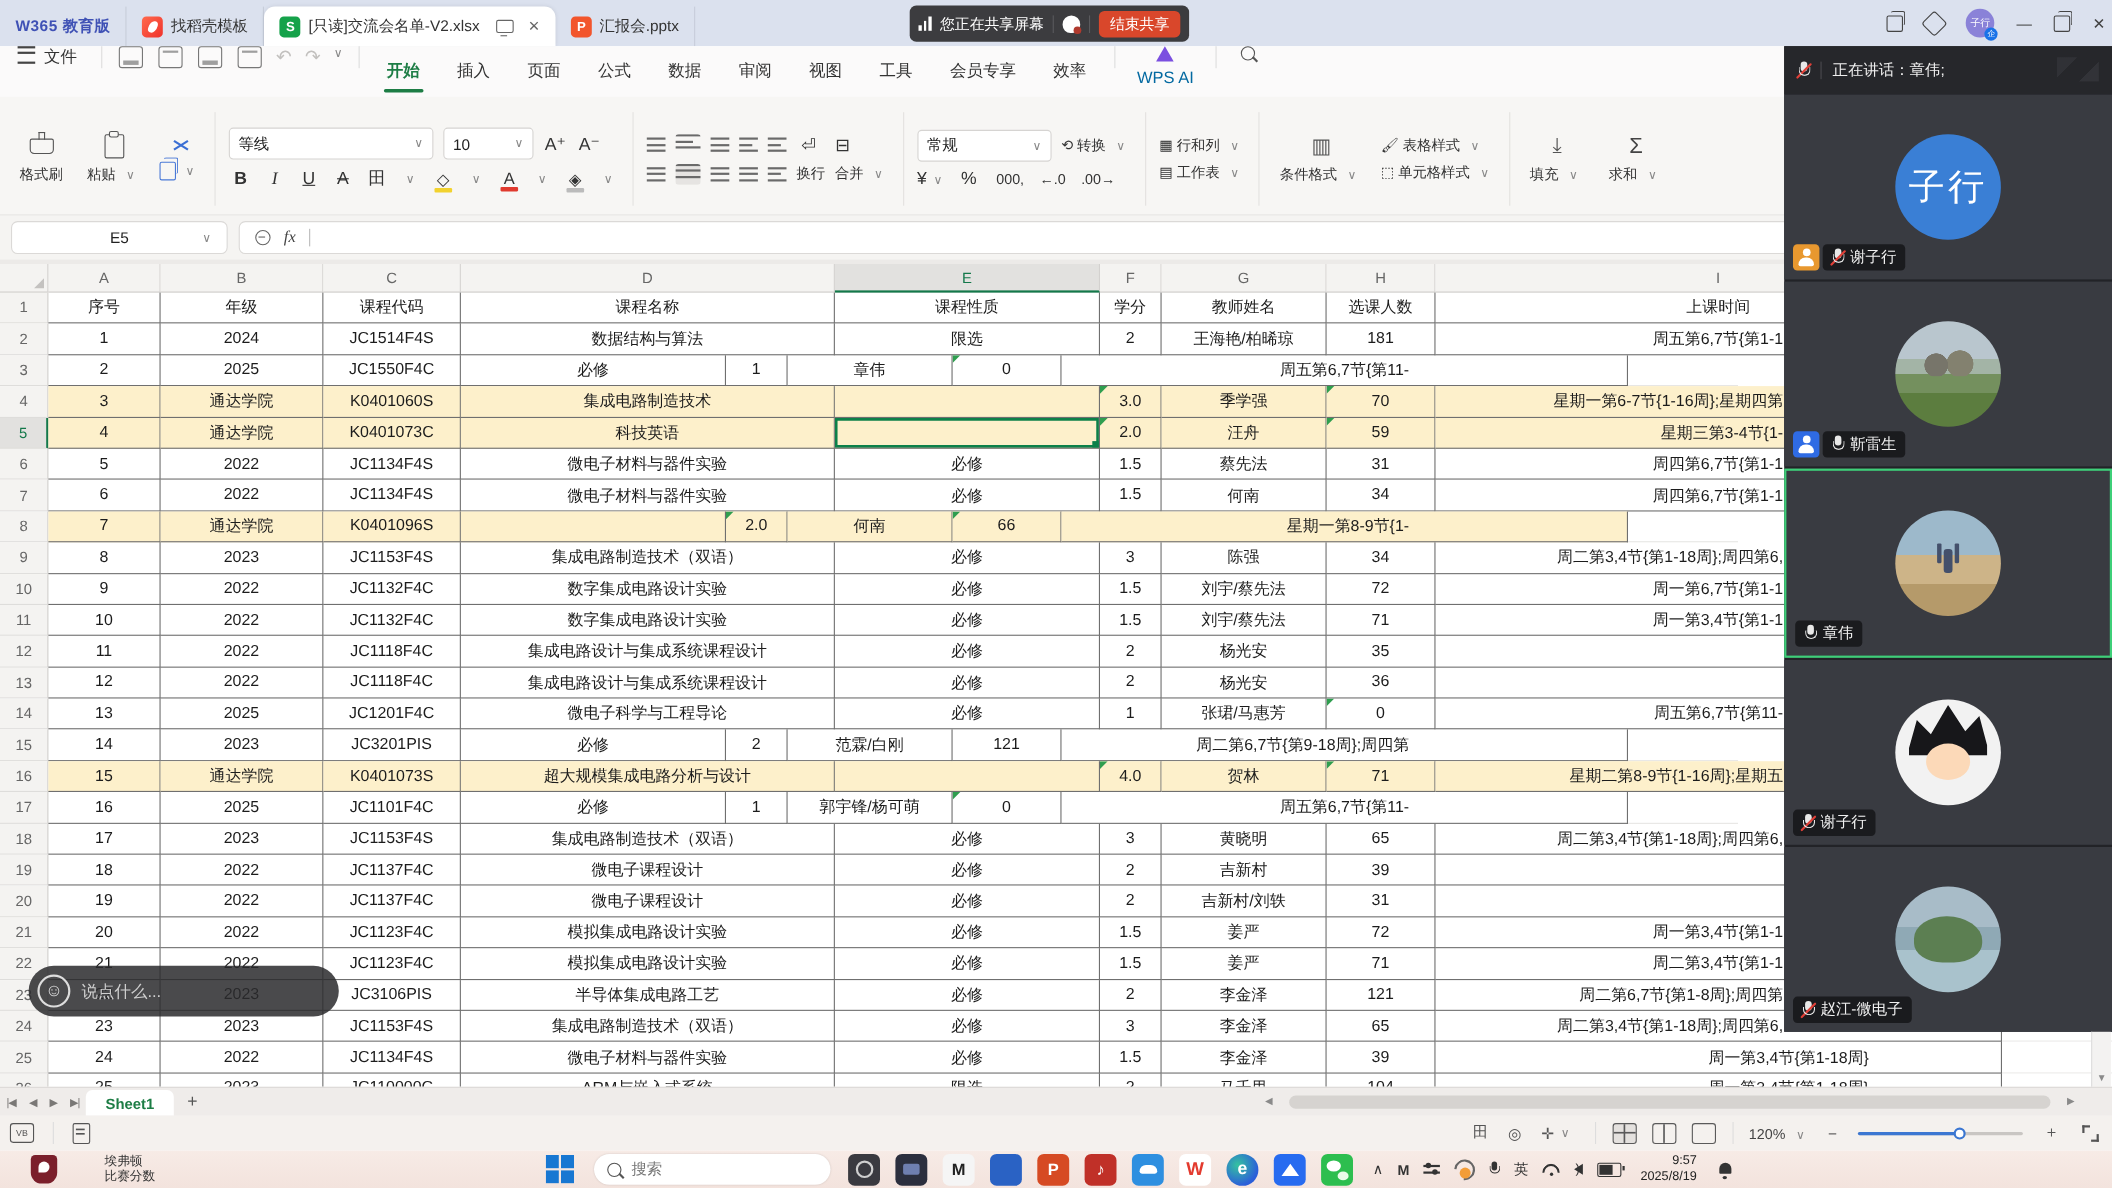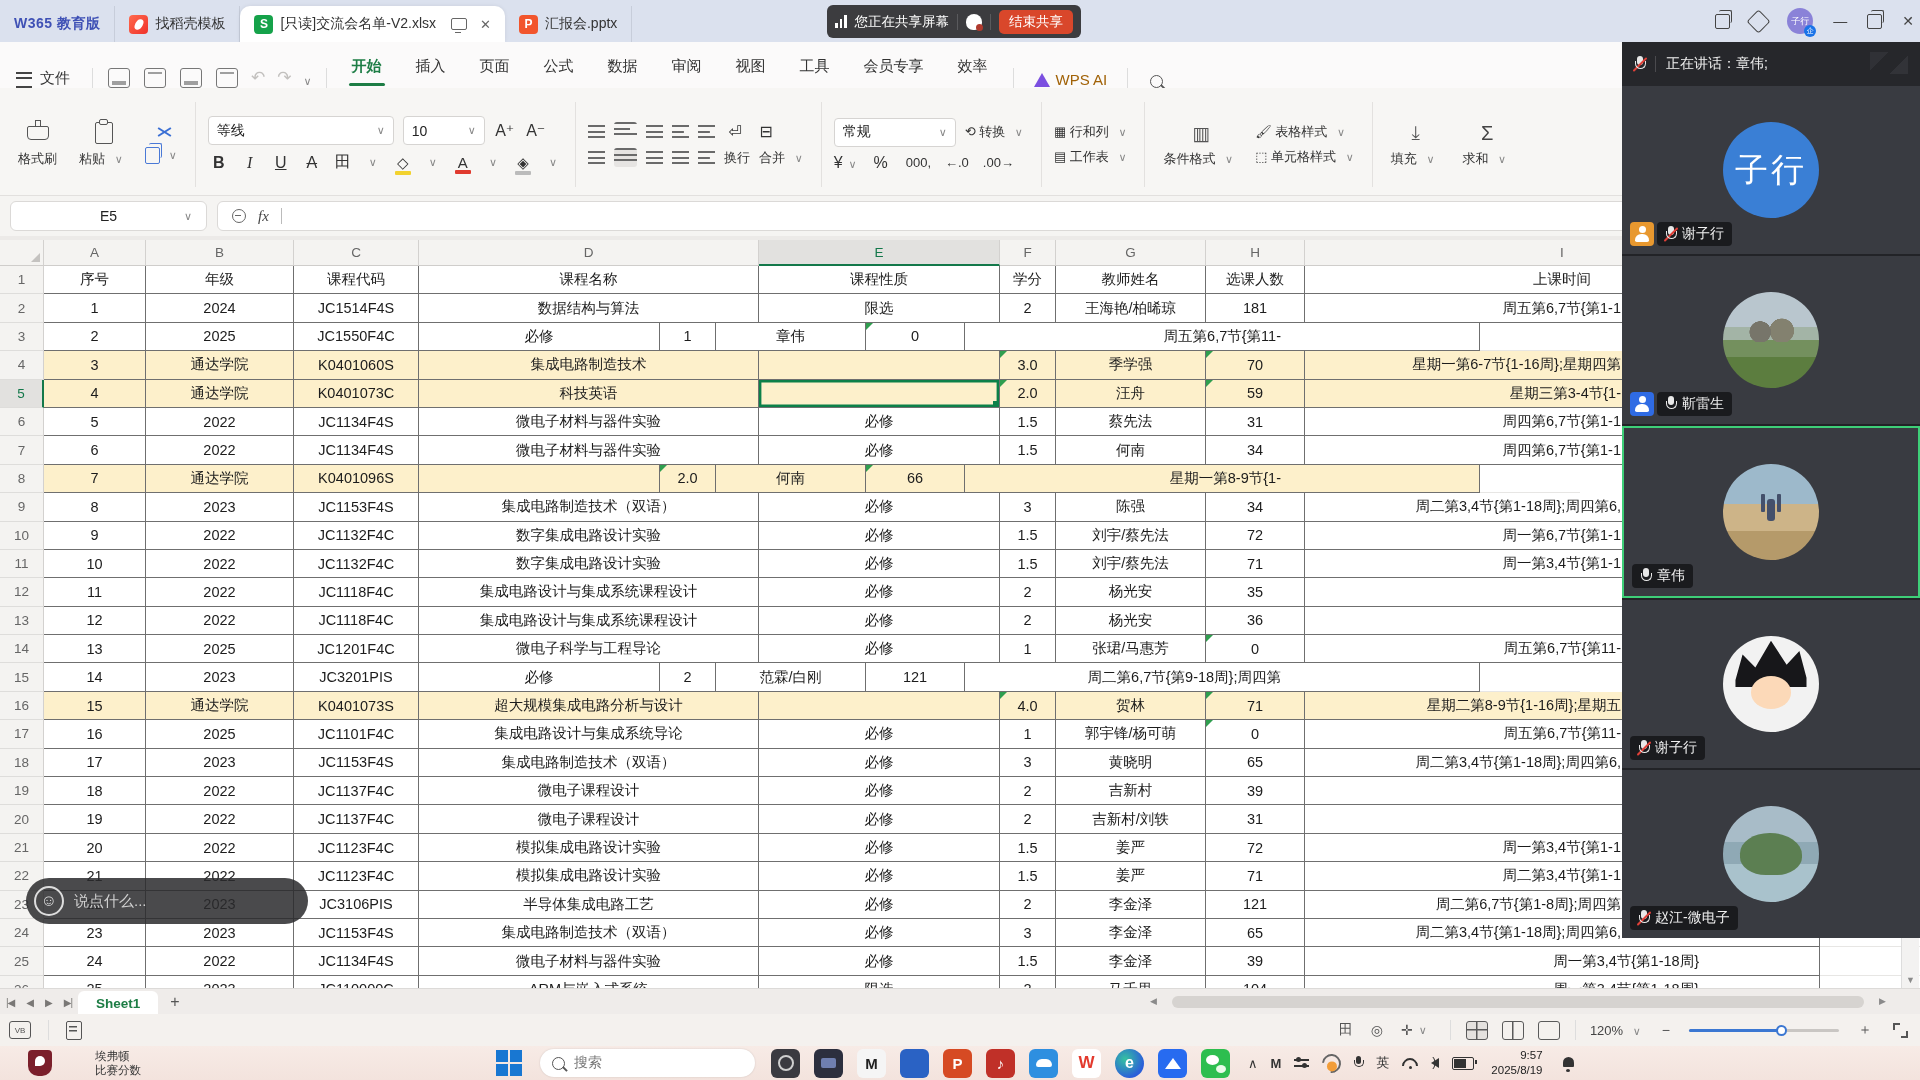--- a/index.html
+++ b/index.html
@@ -32,34 +32,34 @@
   
   #winctl{position:absolute;right:6px;top:0;height:42px;display:flex;align-items:center;gap:20px;z-index:5;}
   .wic{color:#444;font-size:14px;}
   .sq2{width:13px;height:13px;border:1.6px solid #444;border-radius:2px;position:relative;}
   .sq2::before{content:'';position:absolute;left:3px;top:-5px;width:12px;height:12px;border:1.6px solid #444;border-radius:2px;border-bottom:none;border-left:none;}
   .cube{width:15px;height:15px;border:1.6px solid #444;transform:rotate(45deg);border-radius:3px;}
   .acct{width:26px;height:26px;border-radius:50%;background:#8a82d8;color:#fff;font-size:9px;display:flex;align-items:center;justify-content:center;position:relative;}
   .acct b{font-weight:normal;}
   .acctbadge{position:absolute;right:-3px;bottom:-3px;width:12px;height:12px;border-radius:50%;background:#1a73e8;color:#fff;font-size:7px;display:flex;align-items:center;justify-content:center;}
   
-  #menubar{position:absolute;left:0;top:42px;width:1864px;height:46px;background:#fbfafa;display:flex;align-items:flex-end;}
+  #menubar{position:absolute;left:0;top:42px;width:1864px;height:46px;background:#fbfafa;display:flex;align-items:flex-start;}
   .hamb{width:16px;height:12px;margin-left:16px;border-top:2px solid #444;border-bottom:2px solid #444;position:relative;}
   .hamb::after{content:'';position:absolute;left:0;top:3px;width:100%;height:2px;background:#444;}
   #filebtn{font-size:15px;color:#333;margin:0 14px 0 8px;}
   .vdiv{width:1px;height:20px;background:#ddd;margin:0 8px;}
   .qico{width:20px;height:18px;border:1.7px solid #777;border-radius:3px;margin:0 7px;position:relative;}
   .qico::after{content:'';position:absolute;left:3px;bottom:2px;right:3px;height:4px;background:#777;opacity:.7;}
   .qico.p2::after{height:2px;top:3px;bottom:auto;}
   .undo{color:#c2c0be;font-size:17px;margin:0 6px;}
   .chev{color:#888;font-size:11px;margin:0 6px;}
   .mtab{font-size:15px;color:#333;padding:0 17px;height:44px;display:flex;align-items:center;position:relative;}
   .mtab.active{color:#1d7d45;font-weight:bold;}
   .mtab.active::after{content:'';position:absolute;left:14px;right:14px;bottom:2px;height:3px;background:#1d7d45;border-radius:2px;}
-  #wpsai{display:flex;align-items:center;gap:6px;font-size:15px;color:#a16207;padding:0 12px;}
+  #wpsai{display:flex;align-items:center;gap:6px;font-size:15px;color:#0369a1;padding:0 12px;flex-direction:column;}
   .ailogo{width:0;height:0;border-left:8px solid transparent;border-right:8px solid transparent;border-bottom:14px solid #7b4fe0;position:relative;filter:hue-rotate(0);}
   .searchic{width:11px;height:11px;border:1.8px solid #555;border-radius:50%;position:relative;margin:0 14px;}
   .searchic::after{content:'';position:absolute;left:9px;top:10px;width:6px;height:1.8px;background:#555;transform:rotate(45deg);}
   
   #ribbon{position:absolute;left:0;top:88px;width:1920px;height:108px;background:#f7f6f4;border-bottom:1px solid #e2e0de;display:flex;align-items:stretch;padding-top:6px;box-sizing:border-box;}
   .rgrp{display:flex;align-items:center;gap:10px;padding:0 12px;}
   .rdiv{width:1px;background:#e3e1df;margin:8px 0;}
   .bigbtn{display:flex;flex-direction:column;align-items:center;justify-content:center;gap:5px;font-size:13px;color:#333;padding:4px 6px;border-radius:4px;}
   .bico{width:26px;height:24px;display:flex;align-items:center;justify-content:center;font-size:19px;color:#555;}
   .brush{width:20px;height:12px;border:1.8px solid #555;border-radius:2px 2px 4px 4px;position:relative;}
@@ -674,21 +674,20 @@
       <div class="gcell dcell" style="width: 150px;">贺林</div>
       <div class="gcell dcell" style="width: 99px;"><span class="tri"></span>71</div>
       <div class="gcell dcell icell" style="width: 515px; padding-right: 198px;">星期二第8-9节{1-16周};星期五</div>
       <div class="gcell filler" style="width: 100px;"></div>
     </div>
     <div class="grow">
       <div class="gcell gut">17</div>
       <div class="gcell dcell" style="width: 102px;">16</div>
       <div class="gcell dcell" style="width: 148px;">2025</div>
       <div class="gcell dcell" style="width: 125px;">JC1101F4C</div>
-      <div class="gcell dcell" style="width: 340px;">集成电路设计与集成系统导论</div>
       <div class="gcell dcell" style="width: 241px;">必修</div>
       <div class="gcell dcell" style="width: 56px;">1</div>
       <div class="gcell dcell" style="width: 150px;">郭宇锋/杨可萌</div>
       <div class="gcell dcell" style="width: 99px;"><span class="tri"></span>0</div>
       <div class="gcell dcell icell" style="width: 515px; padding-right: 198px;">周五第6,7节{第11-</div>
       <div class="gcell filler" style="width: 100px;"></div>
     </div>
     <div class="grow">
       <div class="gcell gut">18</div>
       <div class="gcell dcell" style="width: 102px;">17</div>

